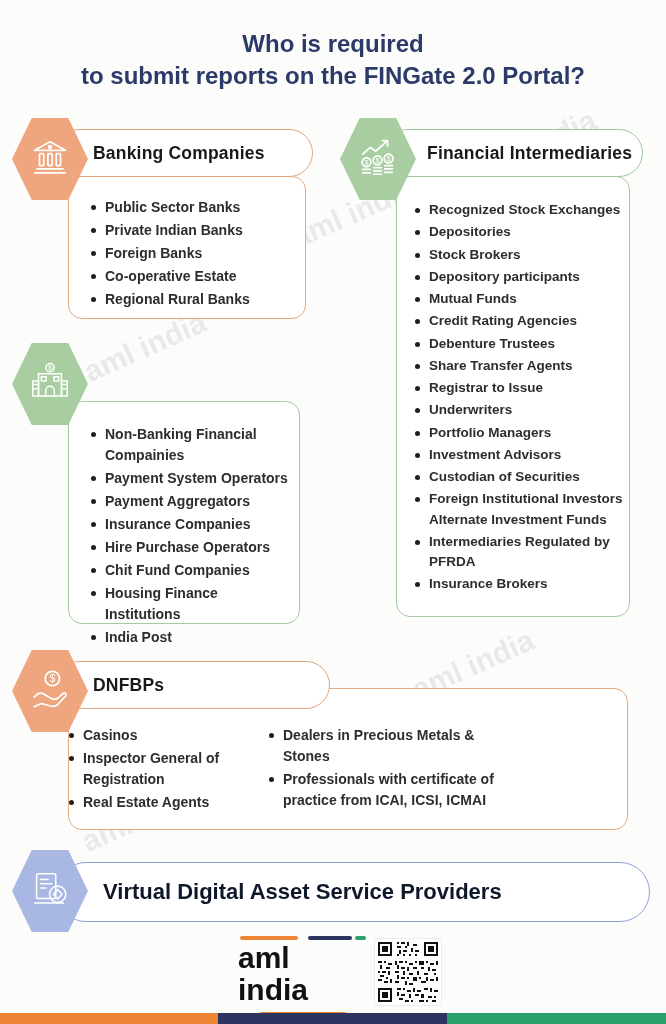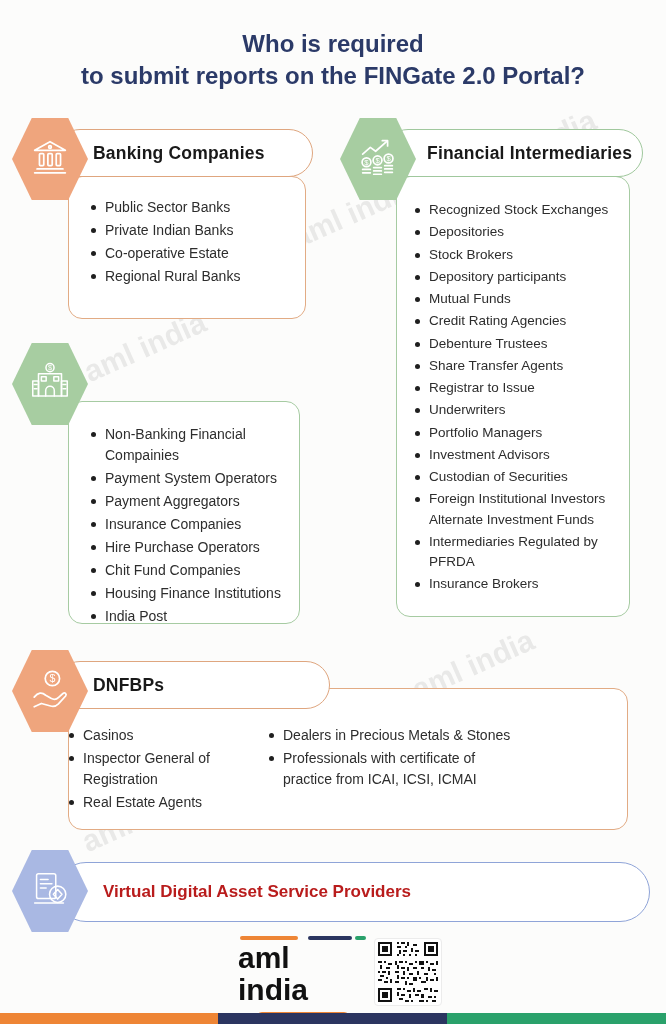--- a/index.html
+++ b/index.html
@@ -23,39 +23,39 @@
   .hex.orange{background:#efa57d;}
   .hex.green{background:#a7cda1;}
   .hex.blue{background:#a9b8e3;}
 
   .pill{position:absolute;height:48px;background:#fff;border-radius:28px;z-index:2;
         display:flex;align-items:center;box-sizing:border-box;}
   .pill.orange{border:1.5px solid #dfa67f;}
   .pill.green{border:1.5px solid #a0c89d;}
   .pill .hdr{font-size:17.5px;font-weight:bold;color:#191919;letter-spacing:.2px;}
 
-  .card{position:absolute;background:#fff;border-radius:14px;z-index:1;box-sizing:border-box;}
+  .card{position:absolute;background:#fff;border-radius:14px;z-index:1;box-sizing:border-box;font-weight:bold;}
   .card.orange{border:1.5px solid #e2ab84;}
   .card.green{border:1.5px solid #a6cba2;}
 
   ul.items{list-style:none;margin:0;padding:0;}
   .item{display:flex;gap:9px;margin-bottom:2px;font-size:14px;line-height:1.5;color:#2d2d2d;}
   .item .dot{width:5px;height:5px;border-radius:50%;background:#1f1f1f;margin-top:8px;flex:none;}
   .item .txt{white-space:pre-line;}
   .items.small .item{font-size:13.5px;}
 
   
   .cols{display:flex;}
   .col-left{width:200px;margin-left:22px;}
   .col-right{width:242px;margin-left:100px;}
 
   
   .vda-pill{position:absolute;height:60px;background:#fff;border:1.5px solid #8fa4d8;
             border-radius:32px;z-index:2;display:flex;align-items:center;box-sizing:border-box;}
-  .vda-pill .hdr{font-size:17px;font-weight:bold;color:#b91c1c;}
+  .vda-pill .hdr{font-size:22px;font-weight:bold;color:#0f172a;}
 
   
   .logo-block{position:absolute;left:238px;top:936px;width:130px;display:flex;
               flex-direction:column;align-items:center;}
   .logo-bars{display:flex;width:126px;gap:0;margin-bottom:2px;}
   .bar{height:4px;border-radius:2px;}
   .bar.o{width:58px;background:#ee8535;margin-right:10px;}
   .bar.n{width:44px;background:#2b3560;margin-right:3px;}
   .bar.g{width:11px;background:#2aa16b;}
   .logo-text{font-size:30px;font-weight:800;color:#111;line-height:1.05;letter-spacing:0;}
@@ -109,20 +109,24 @@
         <li class="item">
           <span class="dot"></span>
           <span class="txt">Public Sector Banks</span>
         </li>
 
         <li class="item">
           <span class="dot"></span>
           <span class="txt">Private Indian Banks</span>
         </li>
 
+        <li class="item">
+          <span class="dot"></span>
+          <span class="txt">Foreign Banks</span>
+        </li>
 
         <li class="item">
           <span class="dot"></span>
           <span class="txt">Co-operative Estate</span>
         </li>
 
         <li class="item">
           <span class="dot"></span>
           <span class="txt">Regional Rural Banks</span>
         </li>

